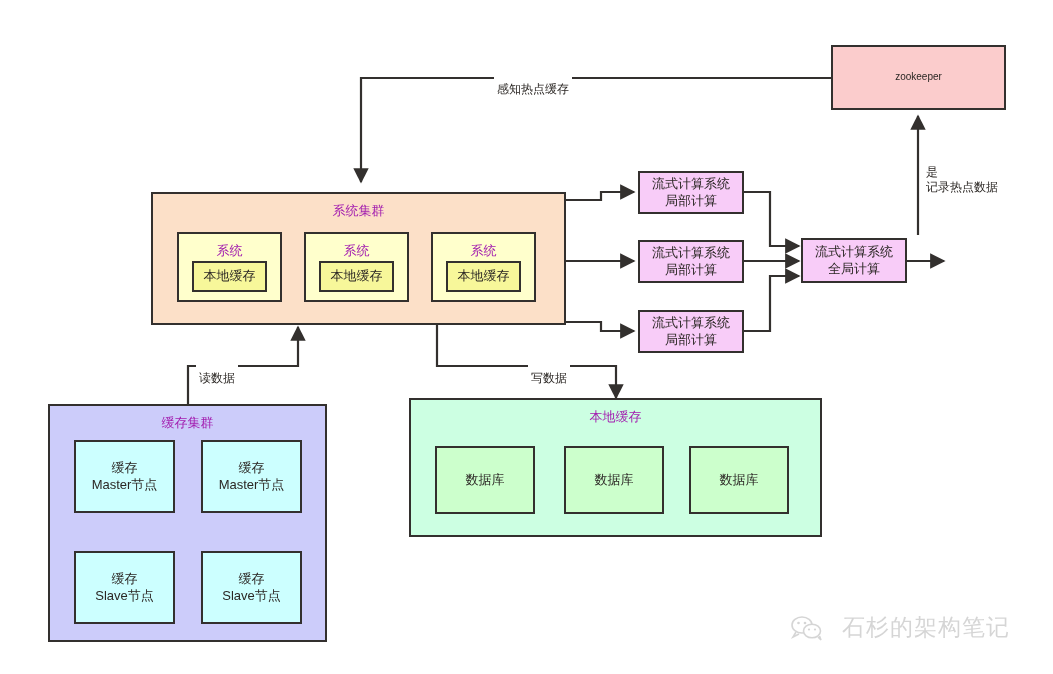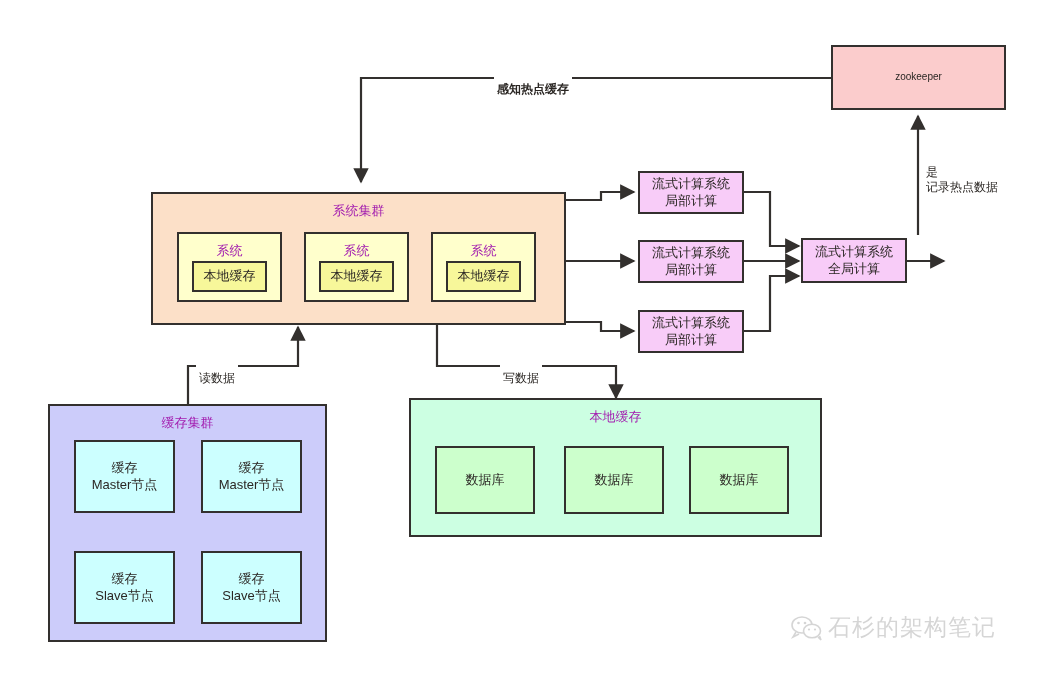--- a/index.html
+++ b/index.html
@@ -72,21 +72,21 @@
     font-size: 12px;
     color: #2b2724;
     text-align: center;
     line-height: 1.25;
     white-space: pre-line;
   }
   .watermark {
     position: absolute;
     display: flex;
     align-items: center;
-    gap: 4px;
+    gap: 18px;
     opacity: 0.30;
     filter: grayscale(1);
   }
   .watermark .wm-text {
     font-size: 23px;
     color: #777;
     letter-spacing: 1px;
   }
 </style>
 </head>
@@ -202,27 +202,27 @@
   <div class="node" style="left:435px; top:446px; width:100px; height:68px; background:#ccffcc;">
     <span>数据库</span>
   </div>
   <div class="node" style="left:564px; top:446px; width:100px; height:68px; background:#ccffcc;">
     <span>数据库</span>
   </div>
   <div class="node" style="left:689px; top:446px; width:100px; height:68px; background:#ccffcc;">
     <span>数据库</span>
   </div>
 
-  <div class="wire-label" style="left:494px; top:67px;font-weight:bold;">
+  <div class="wire-label" style="left:494px; top:67px;">
     <span>感知热点缓存</span>
   </div>
   <div class="wire-label" style="left:196px; top:356px;">
     <span>读数据</span>
   </div>
-  <div class="wire-label" style="left:500px; top:356px;">
+  <div class="wire-label" style="left:528px; top:356px;">
     <span>写数据</span>
   </div>
   <div class="wire-label" style="left:923px; top:150px; text-align:left;">
     <span>是
 记录热点数据</span>
   </div>
 
   <div class="watermark" style="left:790px; top:612px;">
     <svg width="34" height="26" viewBox="0 0 34 26">
       <ellipse cx="12" cy="10" rx="10" ry="8" fill="none" stroke="#777" stroke-width="1.6"></ellipse>

